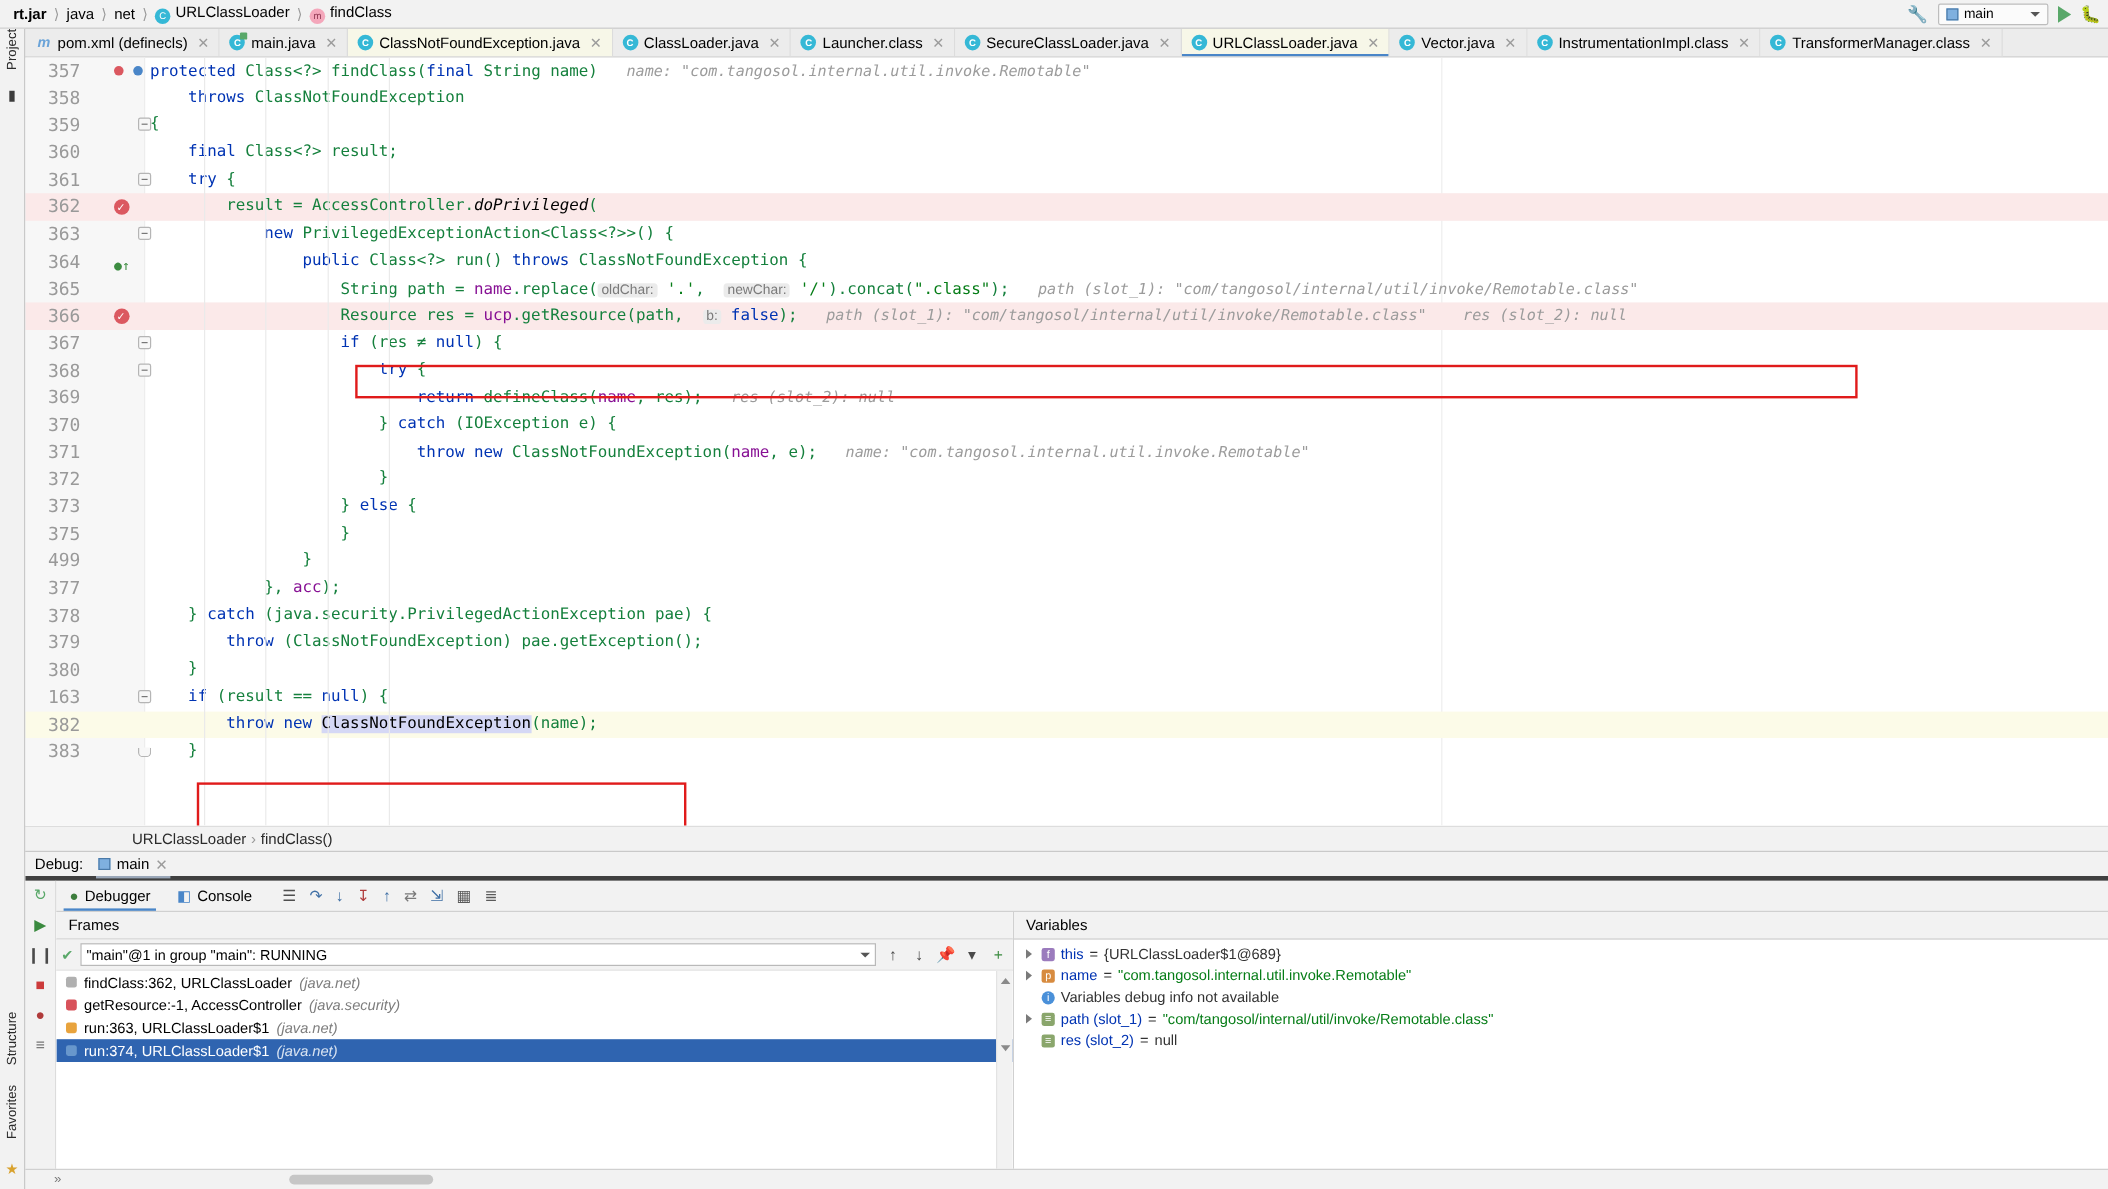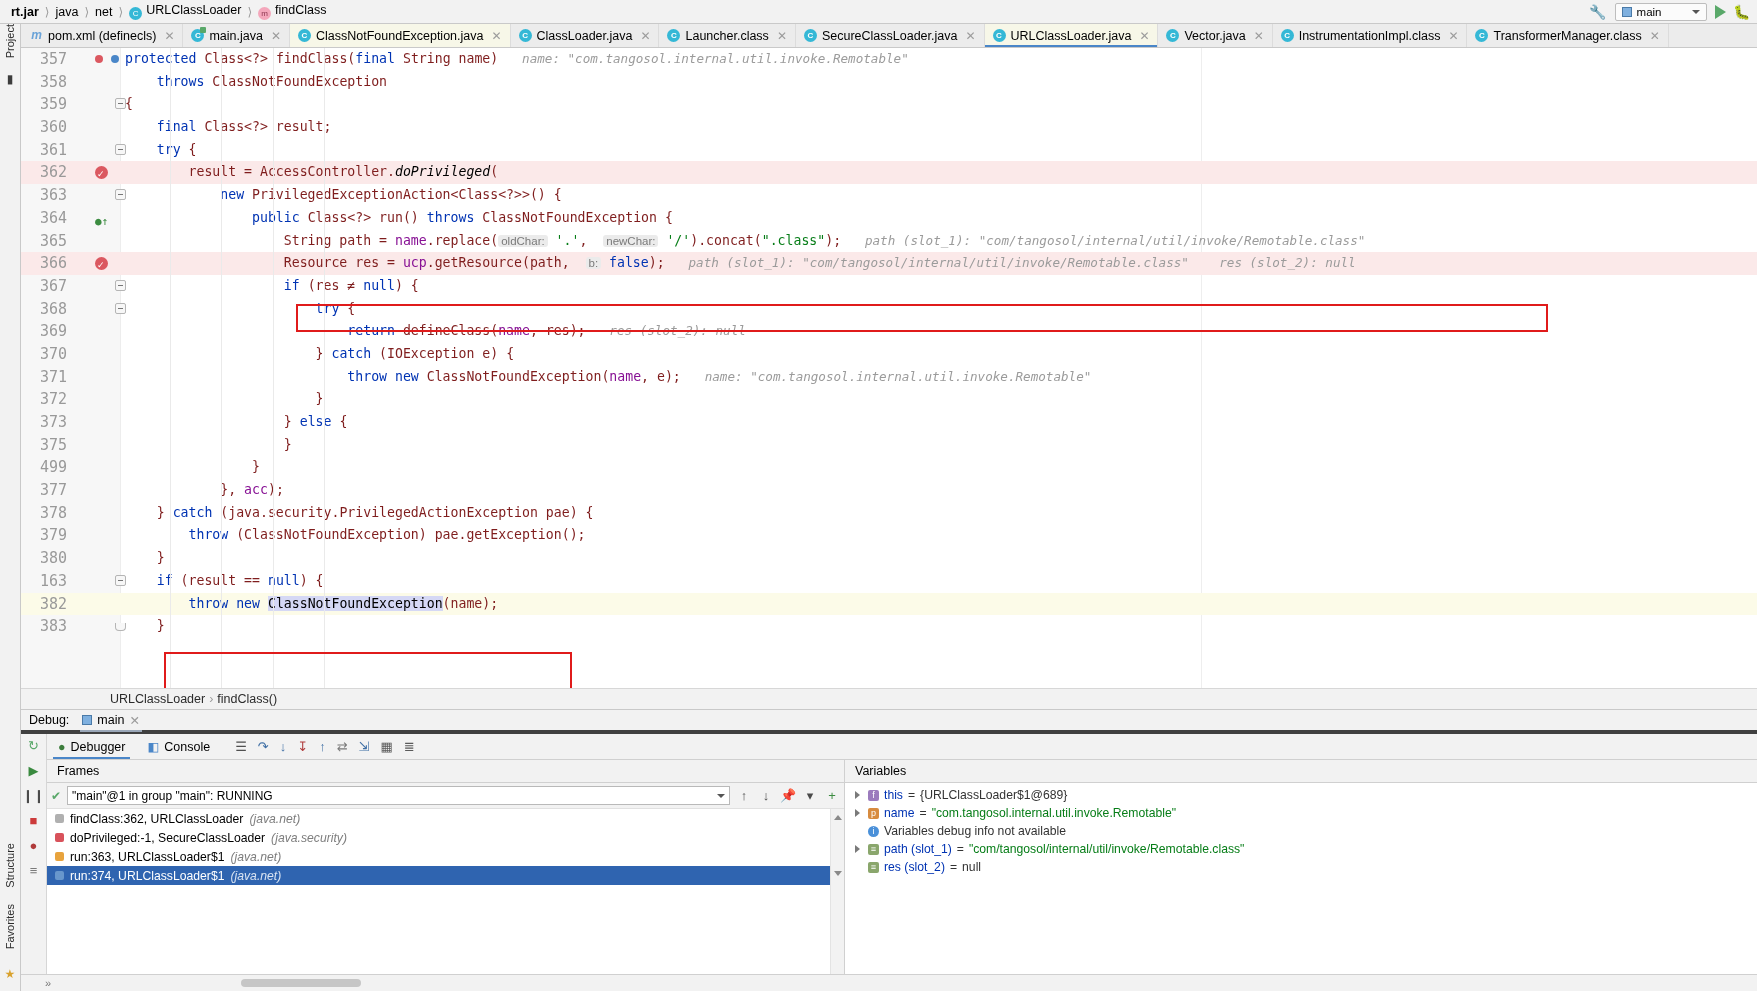--- a/index.html
+++ b/index.html
@@ -121,21 +121,21 @@
 
   .hl-pink { background: #fbe9e9; }
   .hl-yellow { background: #fcfbe8; }
   .hl-blue { background: #2f64b0; }
   .hl-blue .code, .hl-blue .tok-kw, .hl-blue .tok-id { color: #ffffff; }
   .hl-blue .lnum { color: #999999; }
 
   
   .tok-kw { color: #0033b3; }
   .tok-str { color: #067d17; }
-  .tok-id { color: #7f1d1d; }
+  .tok-id { color: #15803d; }
   .tok-field { color: #871094; }
   .tok-static { font-style: italic; color: #000000; }
   .tok-hint {
     background: #ebebeb; color: #7a7a7a; font-size: 11.5px;
     padding: 0 3px; border-radius: 3px; font-family: "Liberation Sans", sans-serif;
   }
   .tok-debug {
     color: #9b9b9b; font-style: italic; font-family: "DejaVu Sans Mono", monospace;
     font-size: 12.6px;
   }
@@ -489,21 +489,21 @@
               <span class="tb-ico" style="color:#3c8c41;">+</span>
             </div>
             <div class="frames-list" id="frames-list">
               <div class="frame">
                   <span class="fr-ico fr-gray"></span>
                   <span>findClass:362, URLClassLoader</span>
                   <span class="loc">(java.net)</span>
                 </div>
                 <div class="frame">
                   <span class="fr-ico fr-red"></span>
-                  <span>doPrivileged:-1, SecureClassLoader</span>
+                  <span>getResource:-1, AccessController</span>
                   <span class="loc">(java.security)</span>
                 </div>
                 <div class="frame">
                   <span class="fr-ico fr-orange"></span>
                   <span>run:363, URLClassLoader$1</span>
                   <span class="loc">(java.net)</span>
                 </div>
                 <div class="frame selected">
                   <span class="fr-ico fr-blue"></span>
                   <span>run:374, URLClassLoader$1</span>

